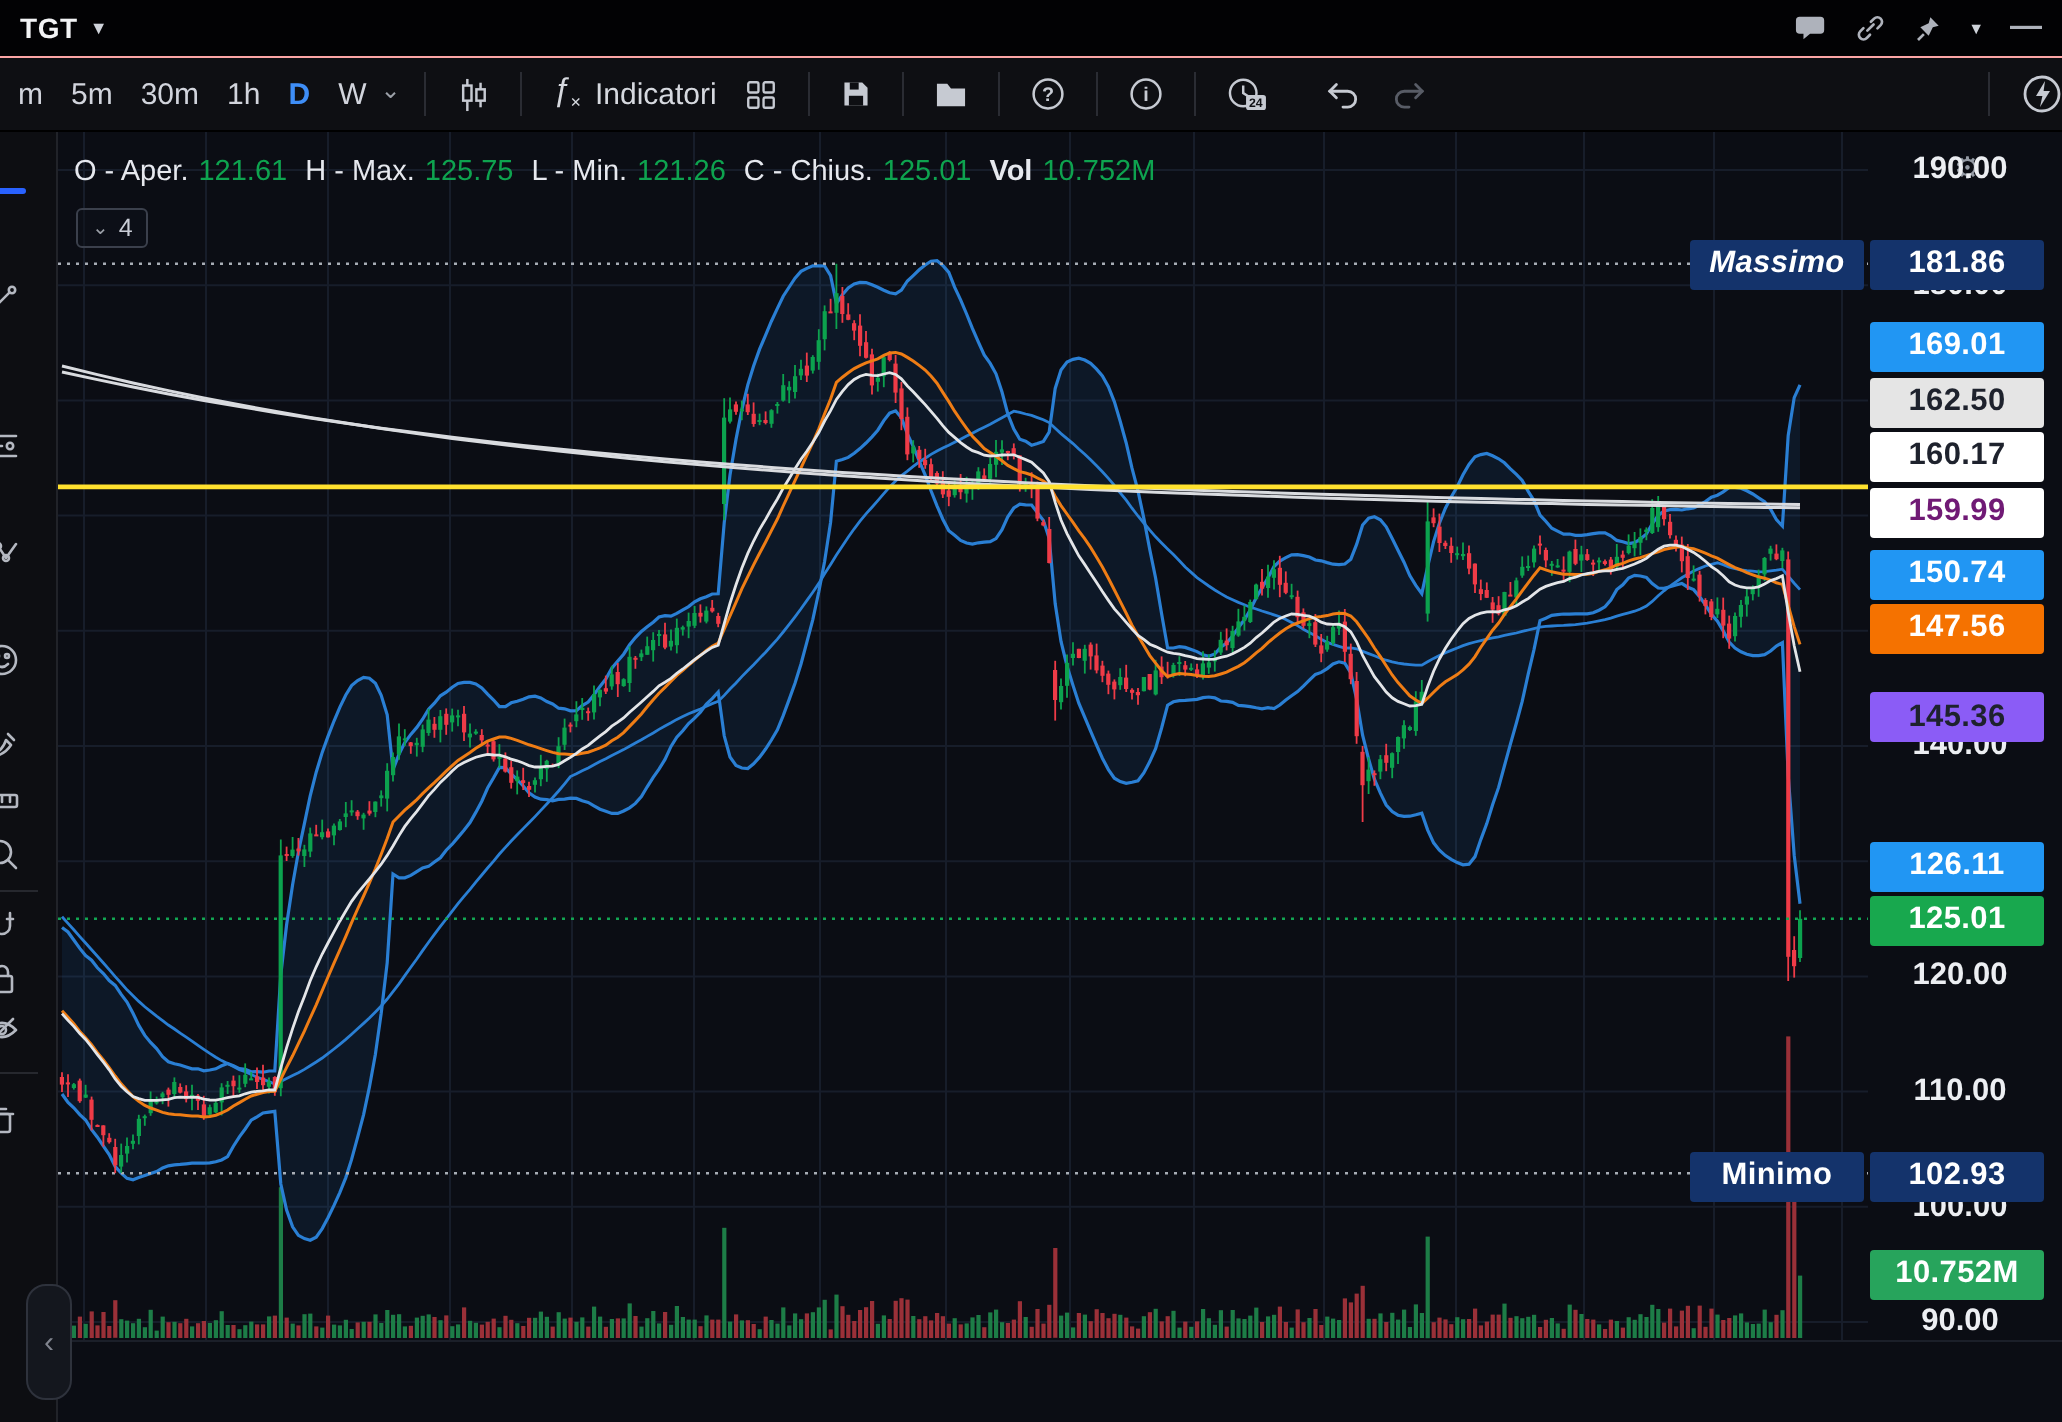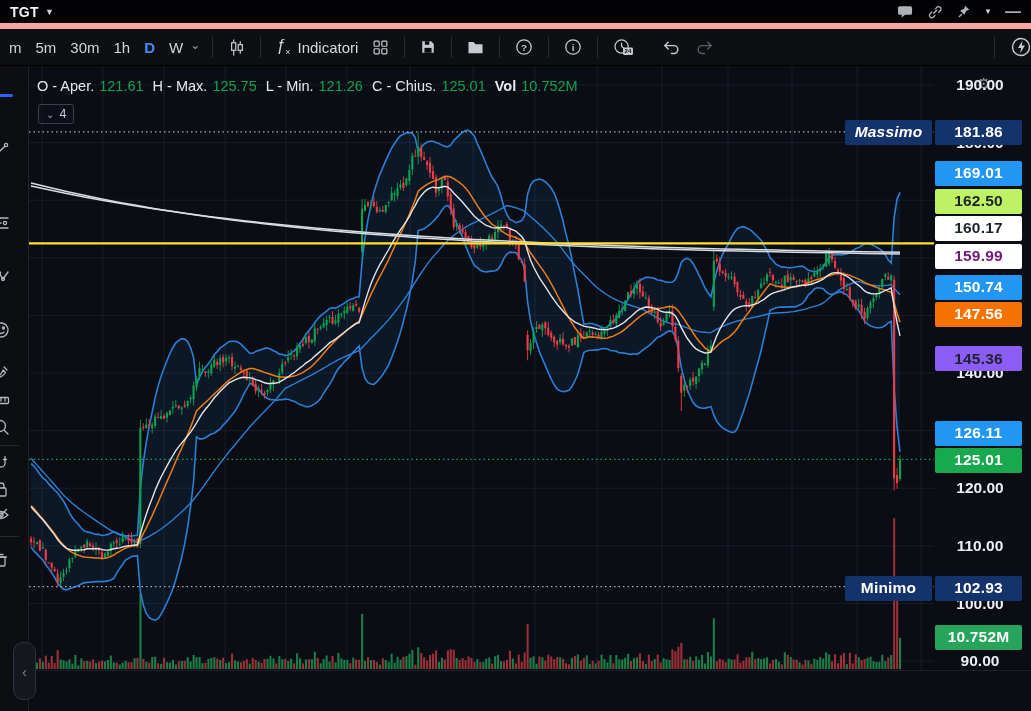--- a/index.html
+++ b/index.html
@@ -1,20 +1,20 @@
 <!DOCTYPE html>
 <html><head>
 <meta charset="utf-8">
 <style>
   html,body{margin:0;padding:0;background:#000;}
   .app{position:relative;width:1031px;height:711px;background:#0b0d14;overflow:hidden;
        font-family:"Liberation Sans",sans-serif;color:#d1d4dc;}
   
   .titlebar{position:absolute;left:0;top:0;width:100%;height:29px;background:#020204;
-    border-bottom:6px solid #fca5a5;display:flex;align-items:center;padding:0 10px;box-sizing:border-box;}
+    border-bottom:1px solid #fca5a5;display:flex;align-items:center;padding:0 10px;box-sizing:border-box;}
   .symbol{font-weight:bold;font-size:14px;color:#f2f3f5;letter-spacing:.3px;cursor:pointer;display:flex;align-items:center;gap:6px;}
   .sym-caret{font-size:9px;color:#cfd3da;}
   .tb-right{margin-left:auto;display:flex;gap:13px;align-items:center;color:#a6abb5;}
   .tb-right svg{display:block;}
   
   .toolbar{position:absolute;left:0;top:29px;width:100%;height:37px;background:#0e0f13;
     border-bottom:1px solid #000;display:flex;align-items:center;padding:0 2px;box-sizing:border-box;}
   .tf-group{display:flex;align-items:center;}
   .tf{font-size:15px;color:#d1d4dc;padding:3px 7px;border-radius:4px;cursor:pointer;}
   .tf.active{color:#3e8ef7;font-weight:700;}
@@ -1224,21 +1224,21 @@
           <div class="axlab" style="top: 9px;">190.00</div>
           <div class="axlab" style="top: 67px;">180.00</div>
           <div class="axlab" style="top: 297px;">140.00</div>
           <div class="axlab" style="top: 412px;">120.00</div>
           <div class="axlab" style="top: 470px;">110.00</div>
           <div class="axlab" style="top: 528px;">100.00</div>
           <div class="axlab" style="top: 585px;">90.00</div>
           <div class="chip name" style="top: 53.5px; background: rgb(20, 51, 107); color: rgb(255, 255, 255); font-style: italic;">Massimo</div>
           <div class="chip val" style="top: 53.5px; background: rgb(20, 51, 107); color: rgb(255, 255, 255);">181.86</div>
           <div class="chip val" style="top: 94.5px; background: rgb(33, 150, 243); color: rgb(255, 255, 255);">169.01</div>
-          <div class="chip val" style="top: 122.5px; background: #bef264; color: rgb(30, 34, 45);">162.50</div>
+          <div class="chip val" style="top: 122.5px; background: #e5e5e5; color: rgb(30, 34, 45);">162.50</div>
           <div class="chip val" style="top: 149.5px; background: rgb(255, 255, 255); color: rgb(30, 34, 45);">160.17</div>
           <div class="chip val" style="top: 177.5px; background: rgb(255, 255, 255); color: #701a75;">159.99</div>
           <div class="chip val" style="top: 208.5px; background: rgb(33, 150, 243); color: rgb(255, 255, 255);">150.74</div>
           <div class="chip val" style="top: 235.5px; background: rgb(245, 114, 0); color: rgb(255, 255, 255);">147.56</div>
           <div class="chip val" style="top: 280px; background: #8b5cf6; color: rgb(30, 34, 45);">145.36</div>
           <div class="chip val" style="top: 354.5px; background: rgb(33, 150, 243); color: rgb(255, 255, 255);">126.11</div>
           <div class="chip val" style="top: 381.5px; background: rgb(24, 168, 78); color: rgb(255, 255, 255);">125.01</div>
           <div class="chip name" style="top: 509.5px; background: rgb(20, 51, 107); color: rgb(255, 255, 255);">Minimo</div>
           <div class="chip val" style="top: 509.5px; background: rgb(20, 51, 107); color: rgb(255, 255, 255);">102.93</div>
           <div class="chip val" style="top: 558.5px; background: rgb(39, 164, 92); color: rgb(255, 255, 255);">10.752M</div>

